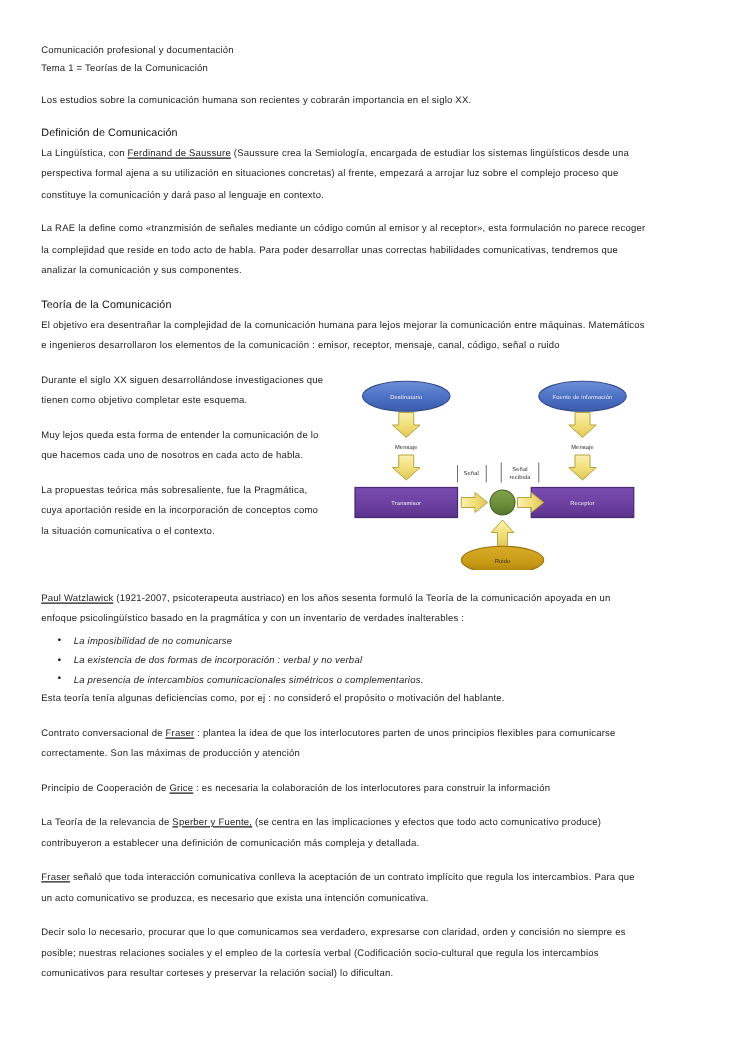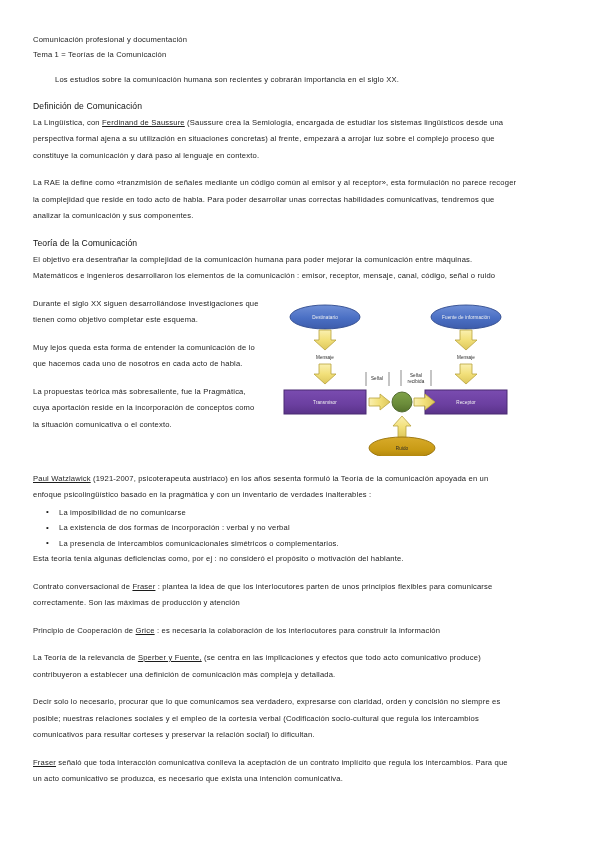--- a/index.html
+++ b/index.html
@@ -60,20 +60,21 @@
   ul.bullets {
     margin: 1px 0 0 0;
     padding-left: 26px;
     list-style: none;
   }
   ul.bullets li {
     position: relative;
     line-height: 15.5px;
     margin: 0;
     padding-left: 0;
+    font-style: italic;
   }
   ul.bullets li::before {
     content: "\2022";
     position: absolute;
     left: -13px;
     top: -0.5px;
     font-size: 8px;
     color: #1a1a1a;
   }
   
@@ -118,33 +119,33 @@
 <body>
 
 <div class="page">
   <div class="doc">
 
     <div class="para-tight tight-line">
       <p>Comunicación profesional y documentación</p>
       <p>Tema 1 = Teorías de la Comunicación</p>
     </div>
 
-    <div class="para" style="margin-top:11px;margin-left:22px;">
+    <div class="para" style="margin-top:11px;">
       <p class="tight-line">Los estudios sobre la comunicación humana son recientes y cobrarán importancia en el siglo XX.</p>
     </div>
 
     <div class="section">
       <h2 class="heading">Definición de Comunicación</h2>
       <p class="para"><span>La Lingüística, con </span><span class="u">Ferdinand de Saussure</span><span> (Saussure crea la Semiología, encargada de estudiar los sistemas lingüísticos desde una perspectiva formal ajena a su utilización en situaciones concretas) al frente, empezará a arrojar luz sobre el complejo proceso que constituye la comunicación y dará paso al lenguaje en contexto.</span></p>
       <p class="para">La RAE la define como «tranzmisión de señales mediante un código común al emisor y al receptor», esta formulación no parece recoger la complejidad que reside en todo acto de habla. Para poder desarrollar unas correctas habilidades comunicativas, tendremos que analizar la comunicación y sus componentes.</p>
     </div>
 
     <div class="section flow-wrap">
       <h2 class="heading">Teoría de la Comunicación</h2>
-      <p class="para">El objetivo era desentrañar la complejidad de la comunicación humana para poder mejorar la comunicación entre máquinas. Matemáticos e ingenieros desarrollaron los elementos de la comunicación : emisor, receptor, mensaje, canal, código, señal o ruido</p>
+      <p class="para">El objetivo era desentrañar la complejidad de la comunicación humana para lejos mejorar la comunicación entre máquinas. Matemáticos e ingenieros desarrollaron los elementos de la comunicación : emisor, receptor, mensaje, canal, código, señal o ruido</p>
 
       <div class="figure-float">
         <div class="diagram">
           <svg viewBox="0 0 248 158" width="248" height="158" xmlns="http://www.w3.org/2000/svg">
             <defs>
               <linearGradient id="blueGrad" x1="0" y1="0" x2="0" y2="1">
                 <stop offset="0%" stop-color="#6f8fd6"></stop>
                 <stop offset="55%" stop-color="#4a6fc4"></stop>
                 <stop offset="100%" stop-color="#3d5cab"></stop>
               </linearGradient>
@@ -236,18 +237,18 @@
       </ul>
       <p>Esta teoría tenía algunas deficiencias como, por ej : no consideró el propósito o motivación del hablante.</p>
     </div>
 
     <p class="para"><span>Contrato conversacional de </span><span class="u">Fraser</span><span> : plantea la idea de que los interlocutores parten de unos principios flexibles para comunicarse correctamente. Son las máximas de producción y atención</span></p>
 
     <p class="para"><span>Principio de Cooperación de </span><span class="u">Grice</span><span> : es necesaria la colaboración de los interlocutores para construir la información</span></p>
 
     <p class="para"><span>La Teoría de la relevancia de </span><span class="u">Sperber y Fuente,</span><span> (se centra en las implicaciones y efectos que todo acto comunicativo produce) contribuyeron a establecer una definición de comunicación más compleja y detallada.</span></p>
 
+    <p class="para"><span class="u">Fraser</span><span> señaló que toda interacción comunicativa conlleva la aceptación de un contrato implícito que regula los intercambios. Para que un acto comunicativo se produzca, es necesario que exista una intención comunicativa.</span></p>
+
     <p class="para">Decir solo lo necesario, procurar que lo que comunicamos sea verdadero, expresarse con claridad, orden y concisión no siempre es posible; nuestras relaciones sociales y el empleo de la cortesía verbal (Codificación socio-cultural que regula los intercambios comunicativos para resultar corteses y preservar la relación social) lo dificultan.</p>
-
-    <p class="para"><span class="u">Fraser</span><span> señaló que toda interacción comunicativa conlleva la aceptación de un contrato implícito que regula los intercambios. Para que un acto comunicativo se produzca, es necesario que exista una intención comunicativa.</span></p>
 
   </div>
 </div>
 
 </body></html>

